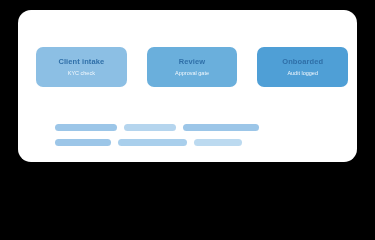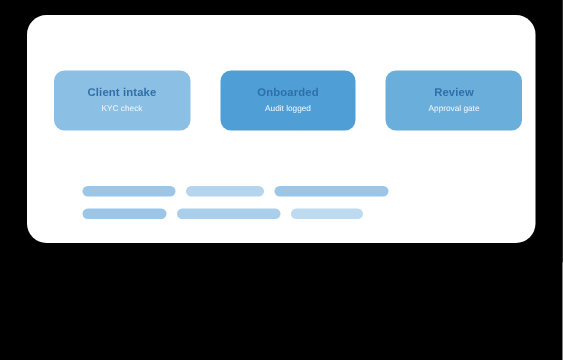--- a/index.html
+++ b/index.html
@@ -98,28 +98,28 @@
 <div id="root">
   <div class="panel">
 
     <div class="stage-row">
 
       <div class="stage-card tone-1" style="background: rgb(140, 191, 228);">
         <div class="stage-title" style="color: rgb(47, 111, 168);">Client intake</div>
         <div class="stage-sub" style="color: rgb(242, 248, 253);">KYC check</div>
       </div>
 
+      <div class="stage-card tone-2" style="background: rgb(106, 175, 220);">
+        <div class="stage-title" style="color: rgb(47, 111, 168);">Review</div>
+        <div class="stage-sub" style="color: rgb(242, 248, 253);">Approval gate</div>
+      </div>
+
       <div class="stage-card tone-3" style="background: rgb(79, 159, 214);">
         <div class="stage-title" style="color: rgb(47, 111, 168);">Onboarded</div>
         <div class="stage-sub" style="color: rgb(242, 248, 253);">Audit logged</div>
-      </div>
-
-      <div class="stage-card tone-2" style="background: rgb(106, 175, 220);">
-        <div class="stage-title" style="color: rgb(47, 111, 168);">Review</div>
-        <div class="stage-sub" style="color: rgb(242, 248, 253);">Approval gate</div>
       </div>
 
     </div>
 
     <div class="skeleton-block">
 
       <div class="skeleton-row">
         <div class="skeleton-bar" style="width: 62px; background: rgb(156, 198, 232);"></div>
         <div class="skeleton-bar" style="width: 52px; background: rgb(181, 213, 238);"></div>
         <div class="skeleton-bar" style="width: 76px; background: rgb(156, 198, 232);"></div>

